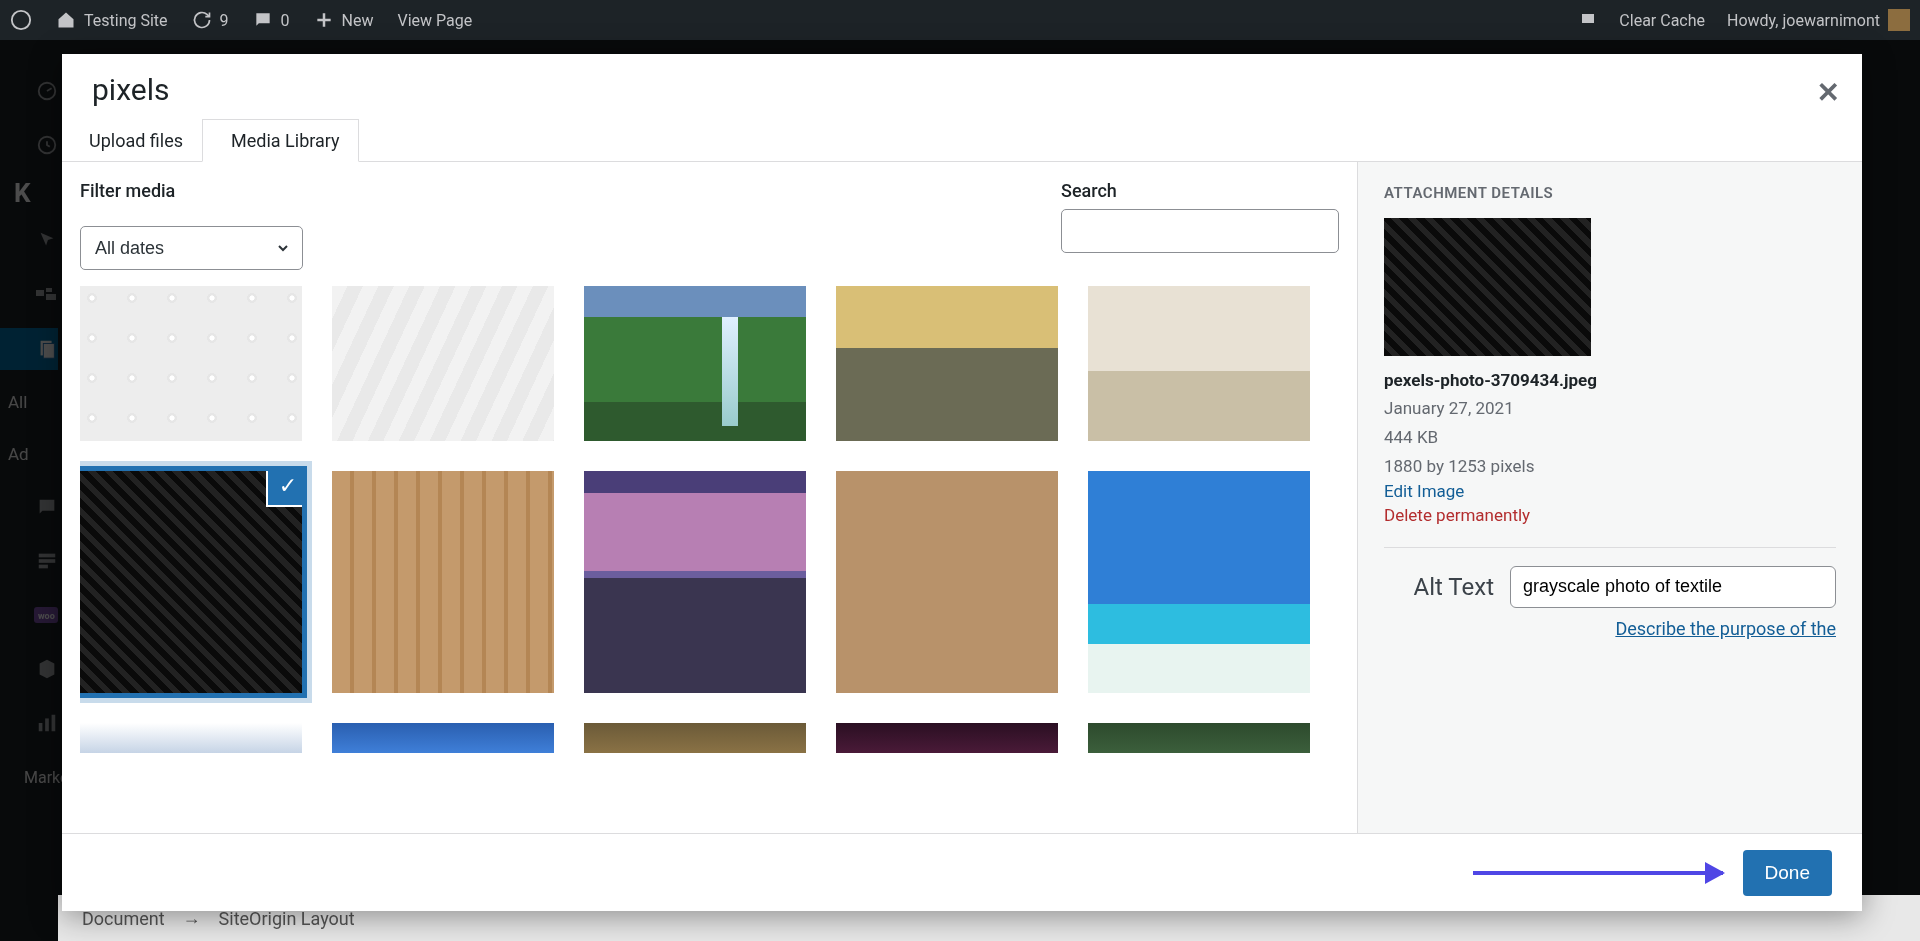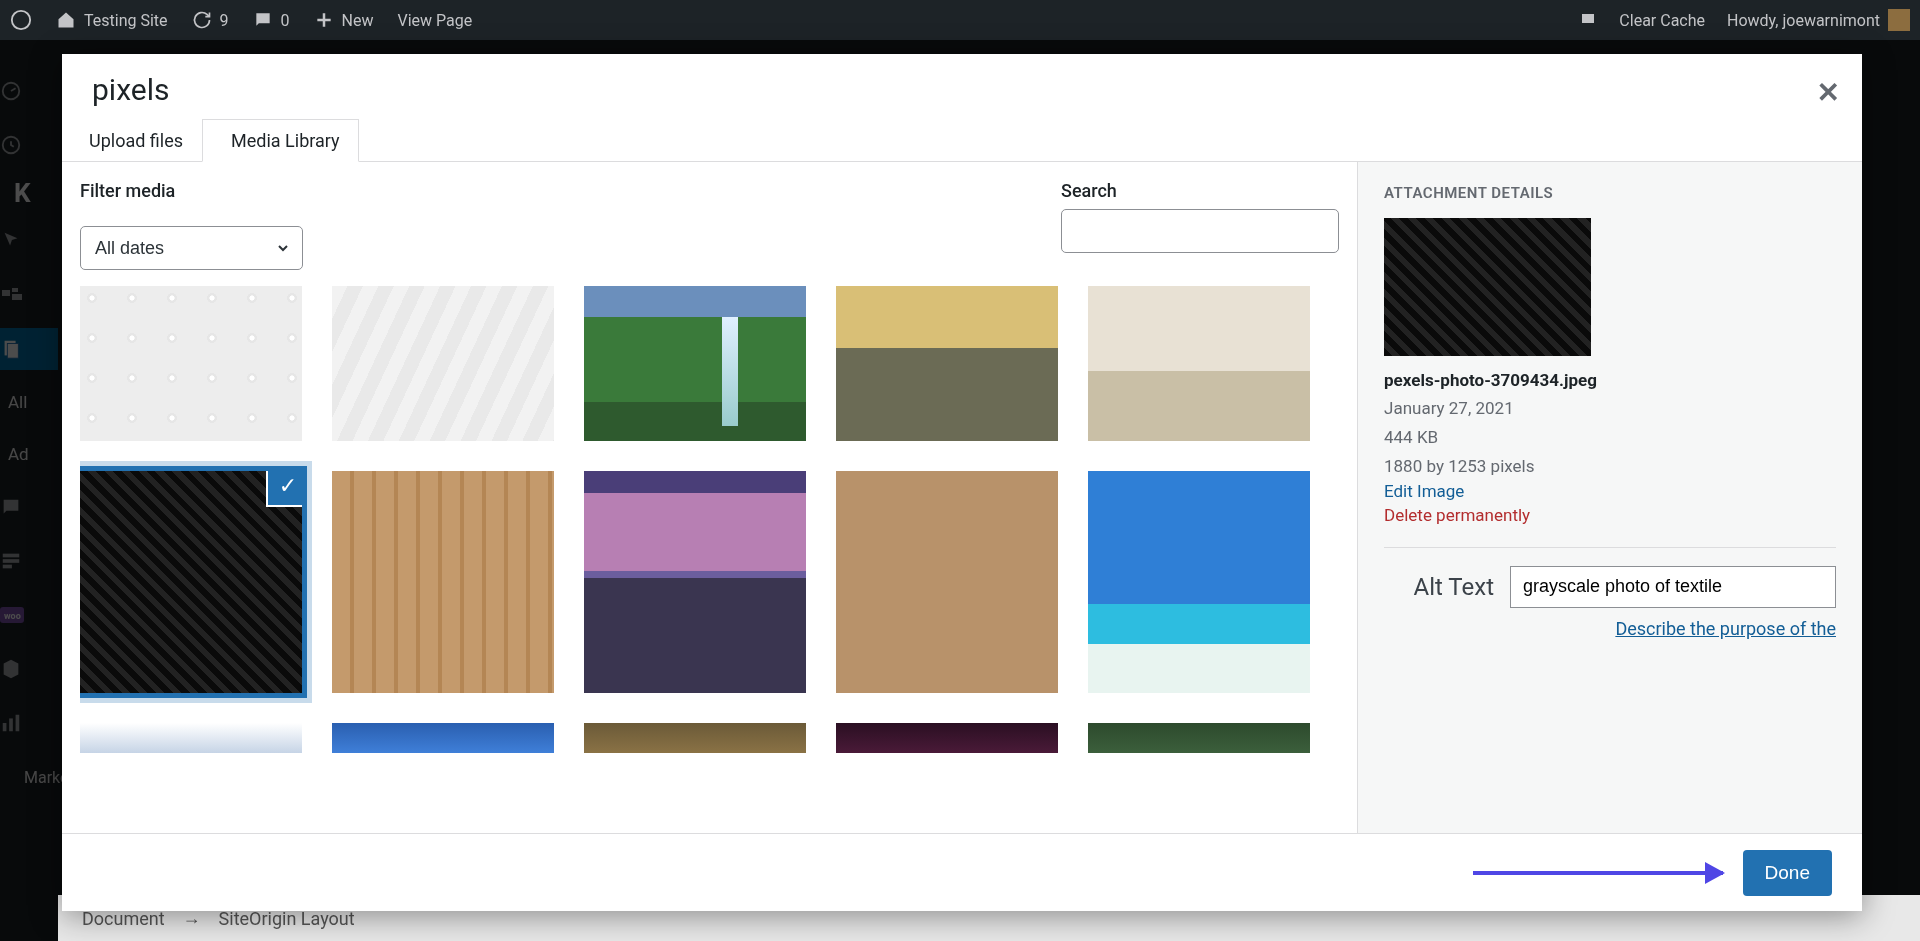--- a/index.html
+++ b/index.html
@@ -7,21 +7,21 @@
 
 
 .admin-bar { height: 40px; background: #1d2327; color: #c3c4c7; display: flex; align-items: center; padding: 0 10px; font-size: 16px; }
 .admin-bar .left { display: flex; align-items: center; gap: 24px; }
 .admin-bar .right { margin-left: auto; display: flex; align-items: center; gap: 22px; }
 .admin-bar .item { display: flex; align-items: center; gap: 8px; cursor: pointer; }
 .admin-bar .avatar { width: 22px; height: 22px; background: #8c6d3f; }
 
 
 .admin-sidebar { position: absolute; left: 0; top: 40px; width: 58px; background: #1d2327; height: calc(100% - 40px); display: flex; flex-direction: column; padding-top: 30px; gap: 12px; }
-.admin-sidebar .sb-item { width: 58px; height: 42px; display: flex; align-items: center; justify-content: flex-start; color: #a7aaad; }
+.admin-sidebar .sb-item { width: 58px; height: 42px; display: flex; align-items: center; justify-content: flex-end; color: #a7aaad; }
 .admin-sidebar .sb-item.active { background: #0073aa; color: #fff; }
 .admin-sidebar .label-row { color: #eee; font-size: 17px; padding: 10px 8px; }
 .admin-sidebar .k { color:#fff; font-size:26px; font-weight:700; padding-left:14px; }
 
 
 .breadcrumb-bar { position: absolute; bottom: 0; left: 58px; right: 0; height: 46px; background: #e8e8e8; color: #555; display: flex; align-items: center; padding: 0 260px 0 24px; font-size: 18px; gap: 18px; }
 
 
 .modal-backdrop { position: absolute; top: 40px; left: 0; right: 0; bottom: 0; background: rgba(0,0,0,0.7); }
 .modal { position: absolute; top: 54px; left: 62px; right: 58px; bottom: 30px; background: #fff; display: flex; flex-direction: column; box-shadow: 0 5px 30px rgba(0,0,0,0.4); }
@@ -75,21 +75,21 @@
 .details h3 { font-size: 15px; letter-spacing: 0.5px; color: #646970; font-weight: 600; margin-bottom: 16px; }
 .details .preview { width: 207px; height: 138px; margin-bottom: 14px; }
 .details .fname { font-weight: 700; font-size: 17px; margin-bottom: 4px; color: #1d2327; }
 .details .meta { font-size: 17px; color: #646970; line-height: 1.7; }
 .details .links { }
 .details .links a { color: #135e96; text-decoration: none; font-size: 17px; }
 .details .links .del { color: #b32d2e; display:block; margin-top:4px; }
 .details .divider { border-top: 1px solid #dcdcde; margin: 22px 0 18px; }
 .details .field-row { display: flex; align-items: center; gap: 16px; margin-bottom: 10px; }
 .details .field-row label { width: 110px; text-align: right; font-size: 24px; color: #3c434a; }
-.details .field-row input { flex: 1; height: 42px; border: 1px solid #8c8f94; border-radius: 0; padding: 0 12px; font-size: 18px; }
+.details .field-row input { flex: 1; height: 42px; border: 1px solid #8c8f94; border-radius: 6px; padding: 0 12px; font-size: 18px; }
 .details .desc-link { text-align: right; }
 .details .desc-link a { color: #135e96; text-decoration: underline; font-size: 18px; }
 
 
 .modal-footer { height: 78px; border-top: 1px solid #dcdcde; display: flex; align-items: center; justify-content: flex-end; padding: 0 30px; gap: 20px; background: #fff; }
 .arrow { width: 250px; height: 4px; background: #4f46e5; position: relative; }
 .arrow::after { content:""; position:absolute; right:-2px; top:-9px; border-left: 20px solid #4f46e5; border-top: 11px solid transparent; border-bottom: 11px solid transparent; }
 .done-btn { background: #2271b1; color: #fff; border: none; border-radius: 4px; height: 46px; padding: 0 22px; font-size: 19px; cursor: pointer; }
 
 svg { display:block; }

